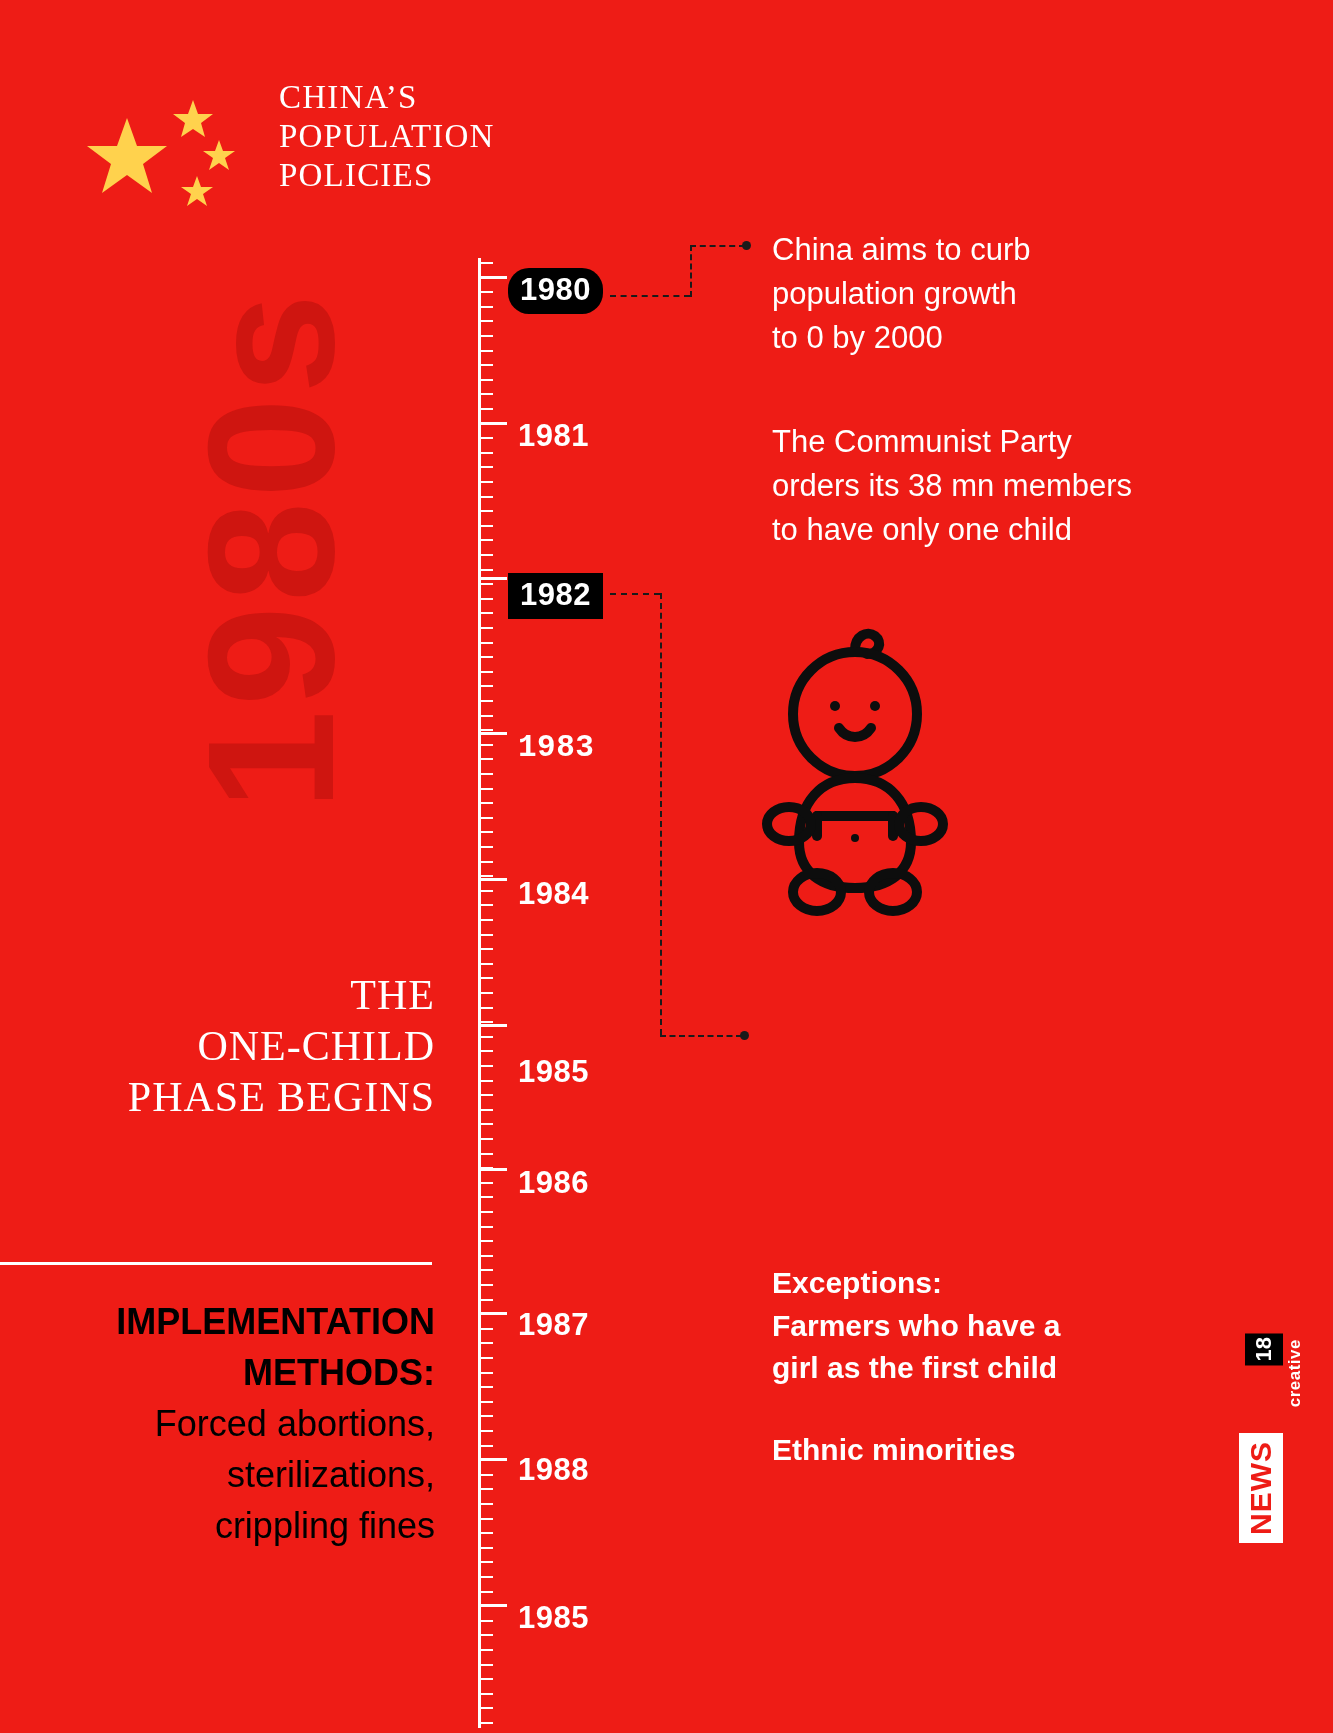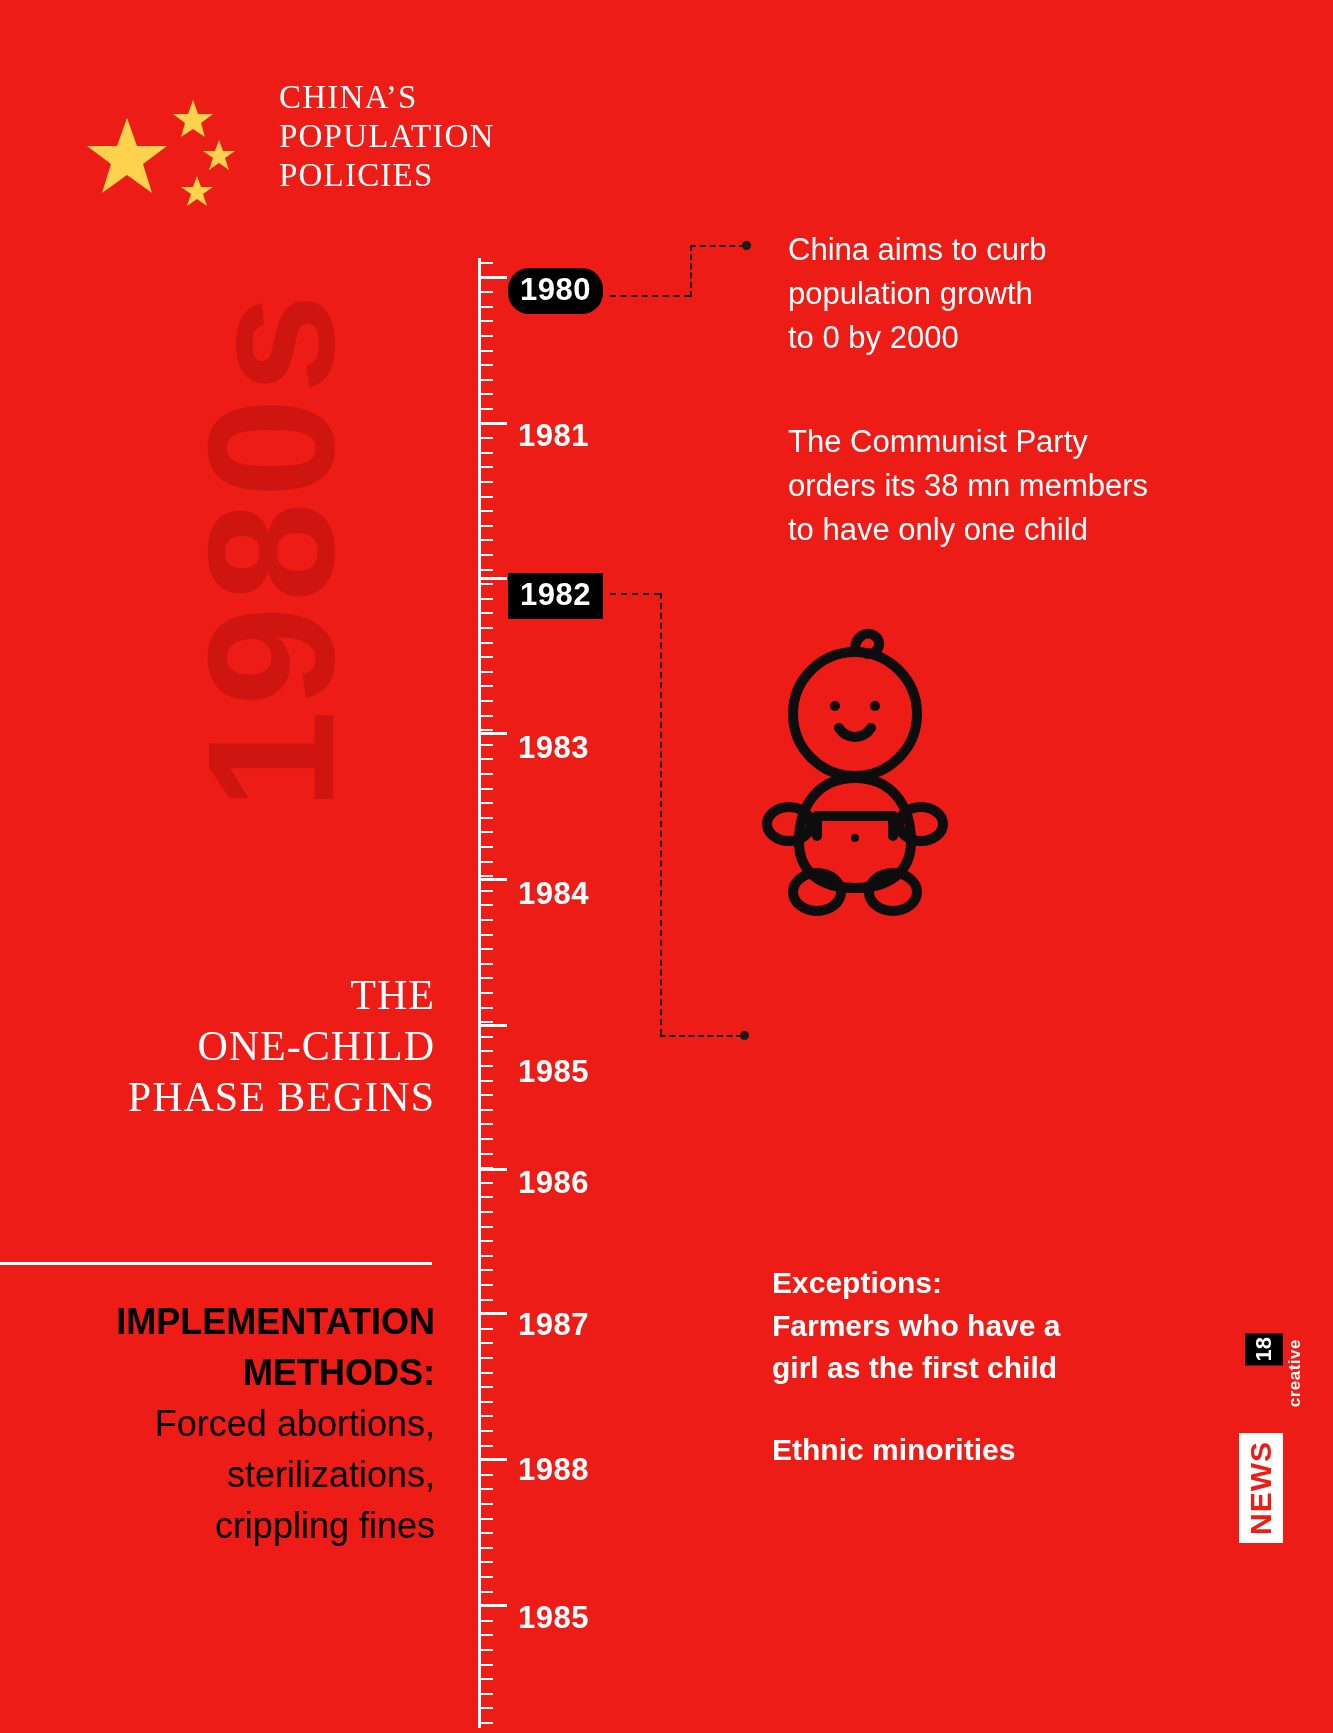--- a/index.html
+++ b/index.html
@@ -124,21 +124,20 @@
     background: #1a1a1a;
   }
 
   
   .note {
     position: absolute;
     color: #ffffff;
     font-size: 31px;
     line-height: 1.42;
     white-space: pre-line;
-    margin-left: 16px;
   }
   .note-1 { left: 772px; top: 228px; width: 420px; }
   .note-2 { left: 772px; top: 420px; width: 500px; }
 
   .highlight-block {
     position: absolute;
     left: 768px;
     top: 1018px;
     width: 420px;
   }
@@ -403,21 +402,21 @@
       <div class="tick major" style="top: 762px;"></div>
       <div class="tick major" style="top: 906px;"></div>
       <div class="tick major" style="top: 1050px;"></div>
       <div class="tick major" style="top: 1196px;"></div>
       <div class="tick major" style="top: 1342px;"></div>
     </div>
 
   <div class="year-label boxed" style="left:508px; top:268px;border-radius:21px;">1980</div>
   <div class="year-label" style="left:518px; top:418px;">1981</div>
   <div class="year-label boxed" style="left:508px; top:573px;">1982</div>
-  <div class="year-label" style="left:518px; top:730px;">1983</div>
+  <div class="year-label" style="left:518px; top:730px;font-family:Liberation Mono, monospace;">1983</div>
   <div class="year-label" style="left:518px; top:876px;">1984</div>
   <div class="year-label" style="left:518px; top:1020px;margin-top:34px;">1985</div>
   <div class="year-label" style="left:518px; top:1165px;">1986</div>
   <div class="year-label" style="left:518px; top:1307px;">1987</div>
   <div class="year-label" style="left:518px; top:1452px;">1988</div>
   <div class="year-label" style="left:518px; top:1600px;">1985</div>
 
   <div class="dash-h" style="left:610px; top:295px; width:80px;"></div>
   <div class="dash-v" style="left:690px; top:245px; height:52px;"></div>
   <div class="dash-h" style="left:690px; top:245px; width:55px;"></div>

